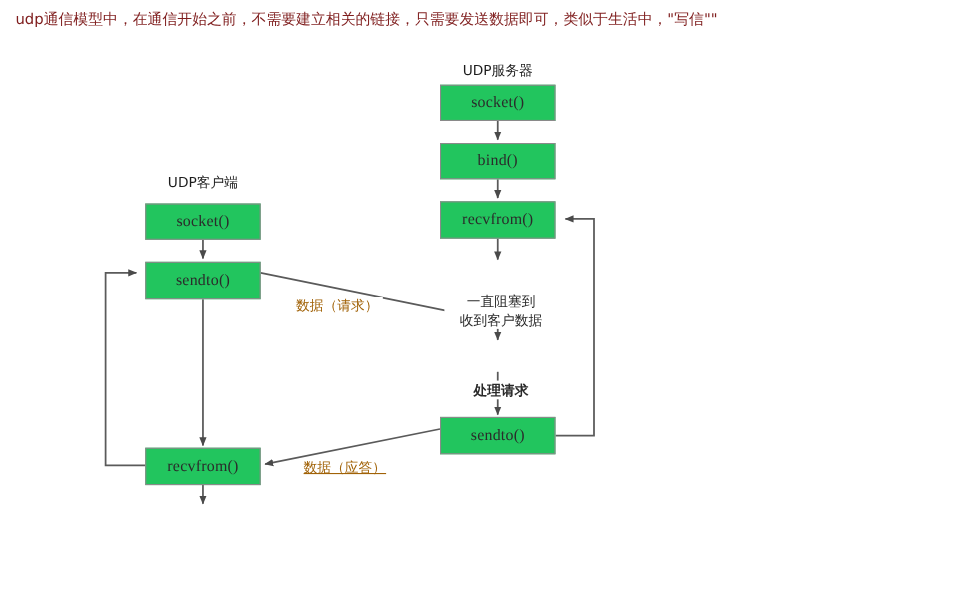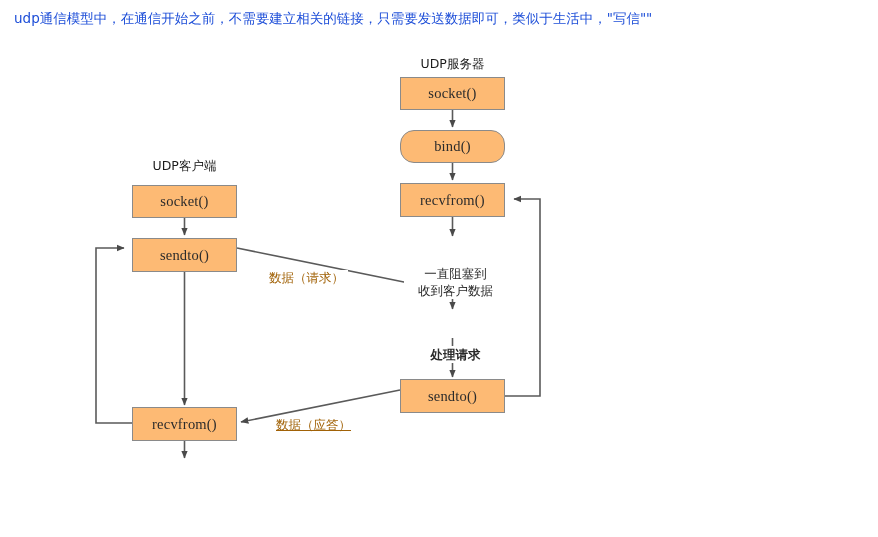--- a/index.html
+++ b/index.html
@@ -19,21 +19,21 @@
 
   
   #caption {
     position: absolute;
     left: 14px;
     top: 9px;
     width: 850px;
     font-family: "DejaVu Sans", "Liberation Sans", sans-serif;
     font-size: 13.5px;
     line-height: 18px;
-    color: #1d4ed8;
+    color: #7f1d1d;
     white-space: nowrap;
     letter-spacing: 0px;
   }
 
   
   #diagram {
     position: absolute;
     left: 12px;
     top: 0;
     width: 878px;
@@ -45,21 +45,21 @@
     top: 0;
     width: 878px;
     height: 537px;
     pointer-events: none;
   }
 
   
   .node {
     position: absolute;
     box-sizing: border-box;
-    background: #fdba74;
+    background: #22c55e;
     border: 1.4px solid #8a8a8a;
     display: flex;
     align-items: center;
     justify-content: center;
     font-size: 14.5px;
     color: #2b2b2b;
     letter-spacing: 0.2px;
     z-index: 3;
   }
   .node.terminal::after {
@@ -144,21 +144,21 @@
       <line x1="388" y1="390" x2="229" y2="422" marker-end="url(#ah)"></line>
     </g>
   </svg>
 
   <div class="col-title" style="left:388px; top:56px; width:105px;">UDP服务器</div>
 
   <div class="node" style="left:388px; top:77px; width:105px; height:33px;">
     <span>socket()</span>
   </div>
 
-  <div class="node" style="left:388px; top:130px; width:105px; height:33px;border-radius:14px;">
+  <div class="node" style="left:388px; top:130px; width:105px; height:33px;">
     <span>bind()</span>
   </div>
 
   <div class="node" style="left:388px; top:183px; width:105px; height:34px;">
     <span>recvfrom()</span>
   </div>
 
   <div class="annot" style="left:392px; top:238px; width:97px;">
     <div>一直阻塞到</div>
     <div>收到客户数据</div>

